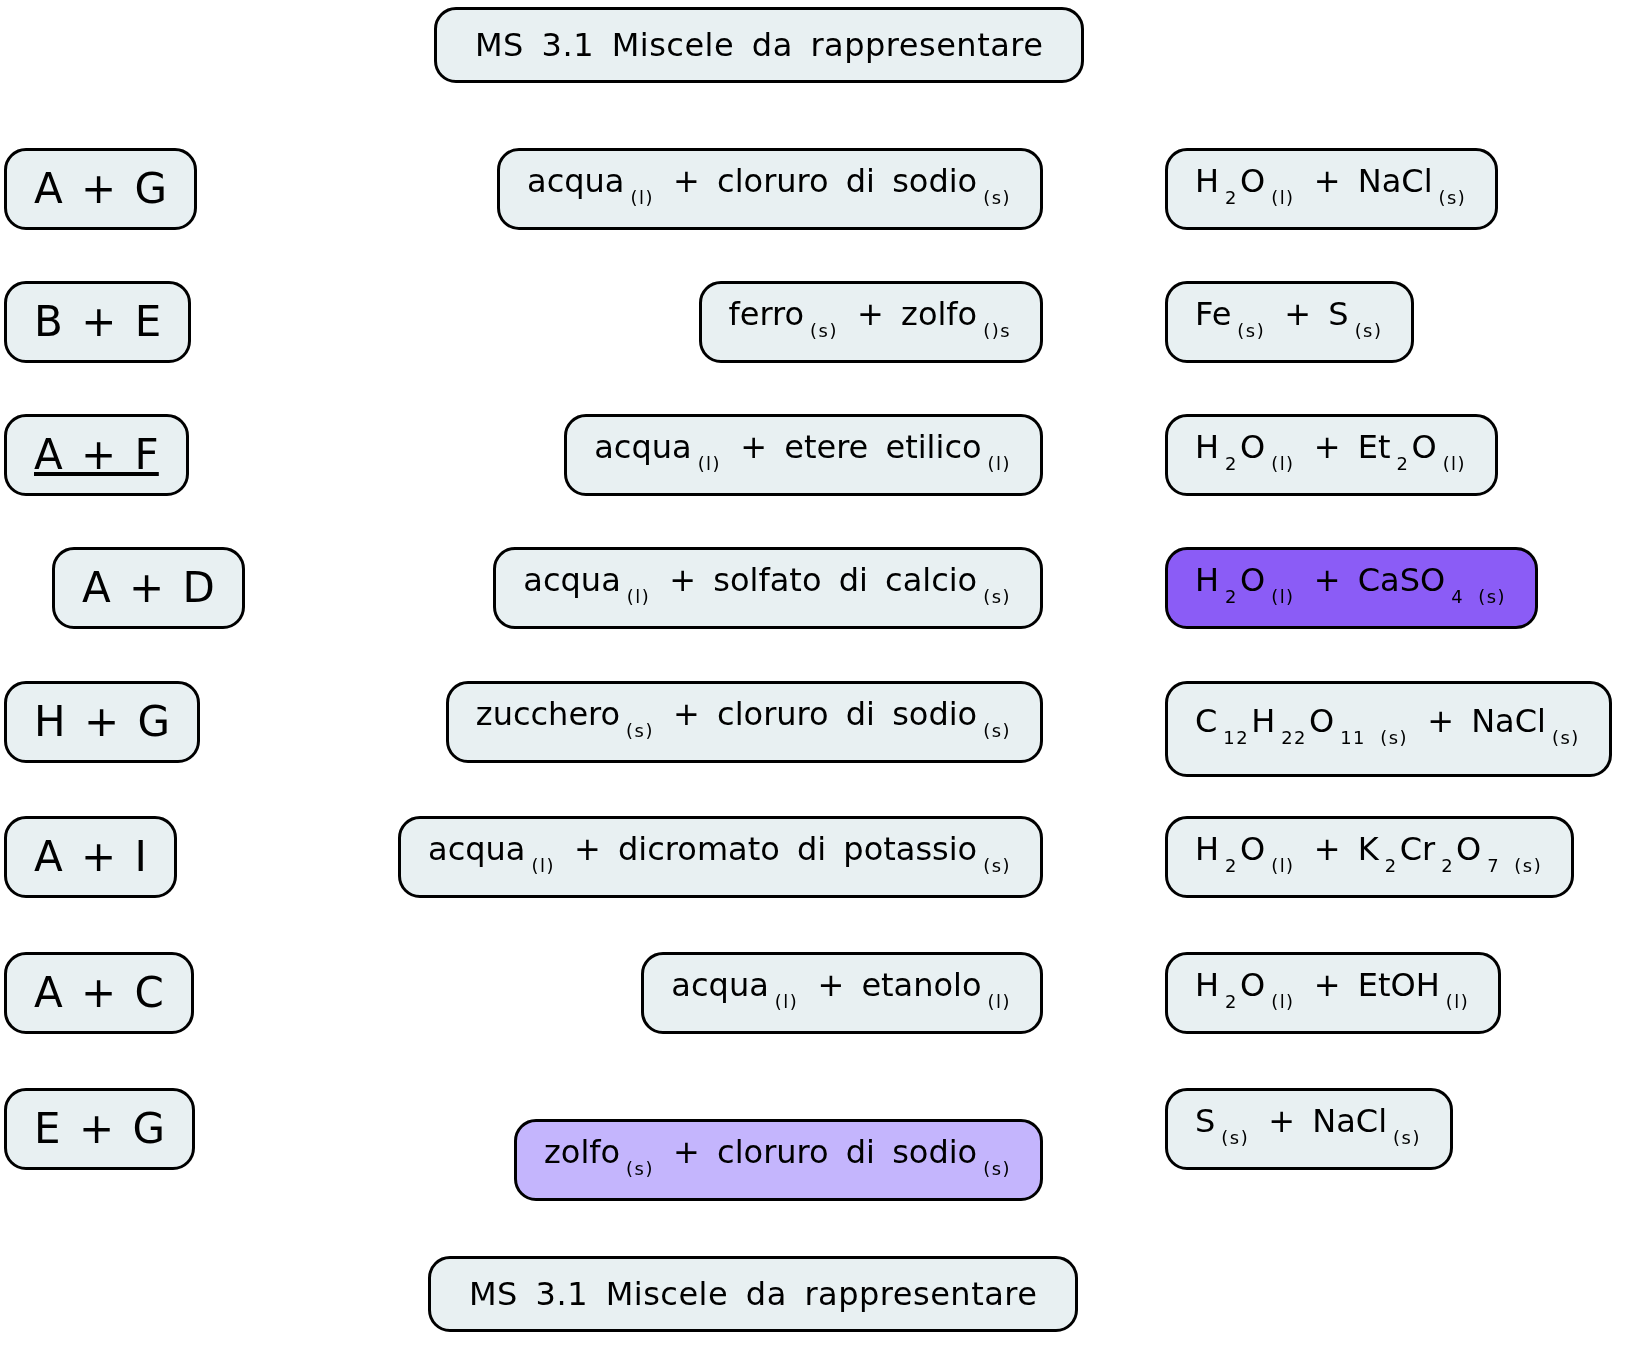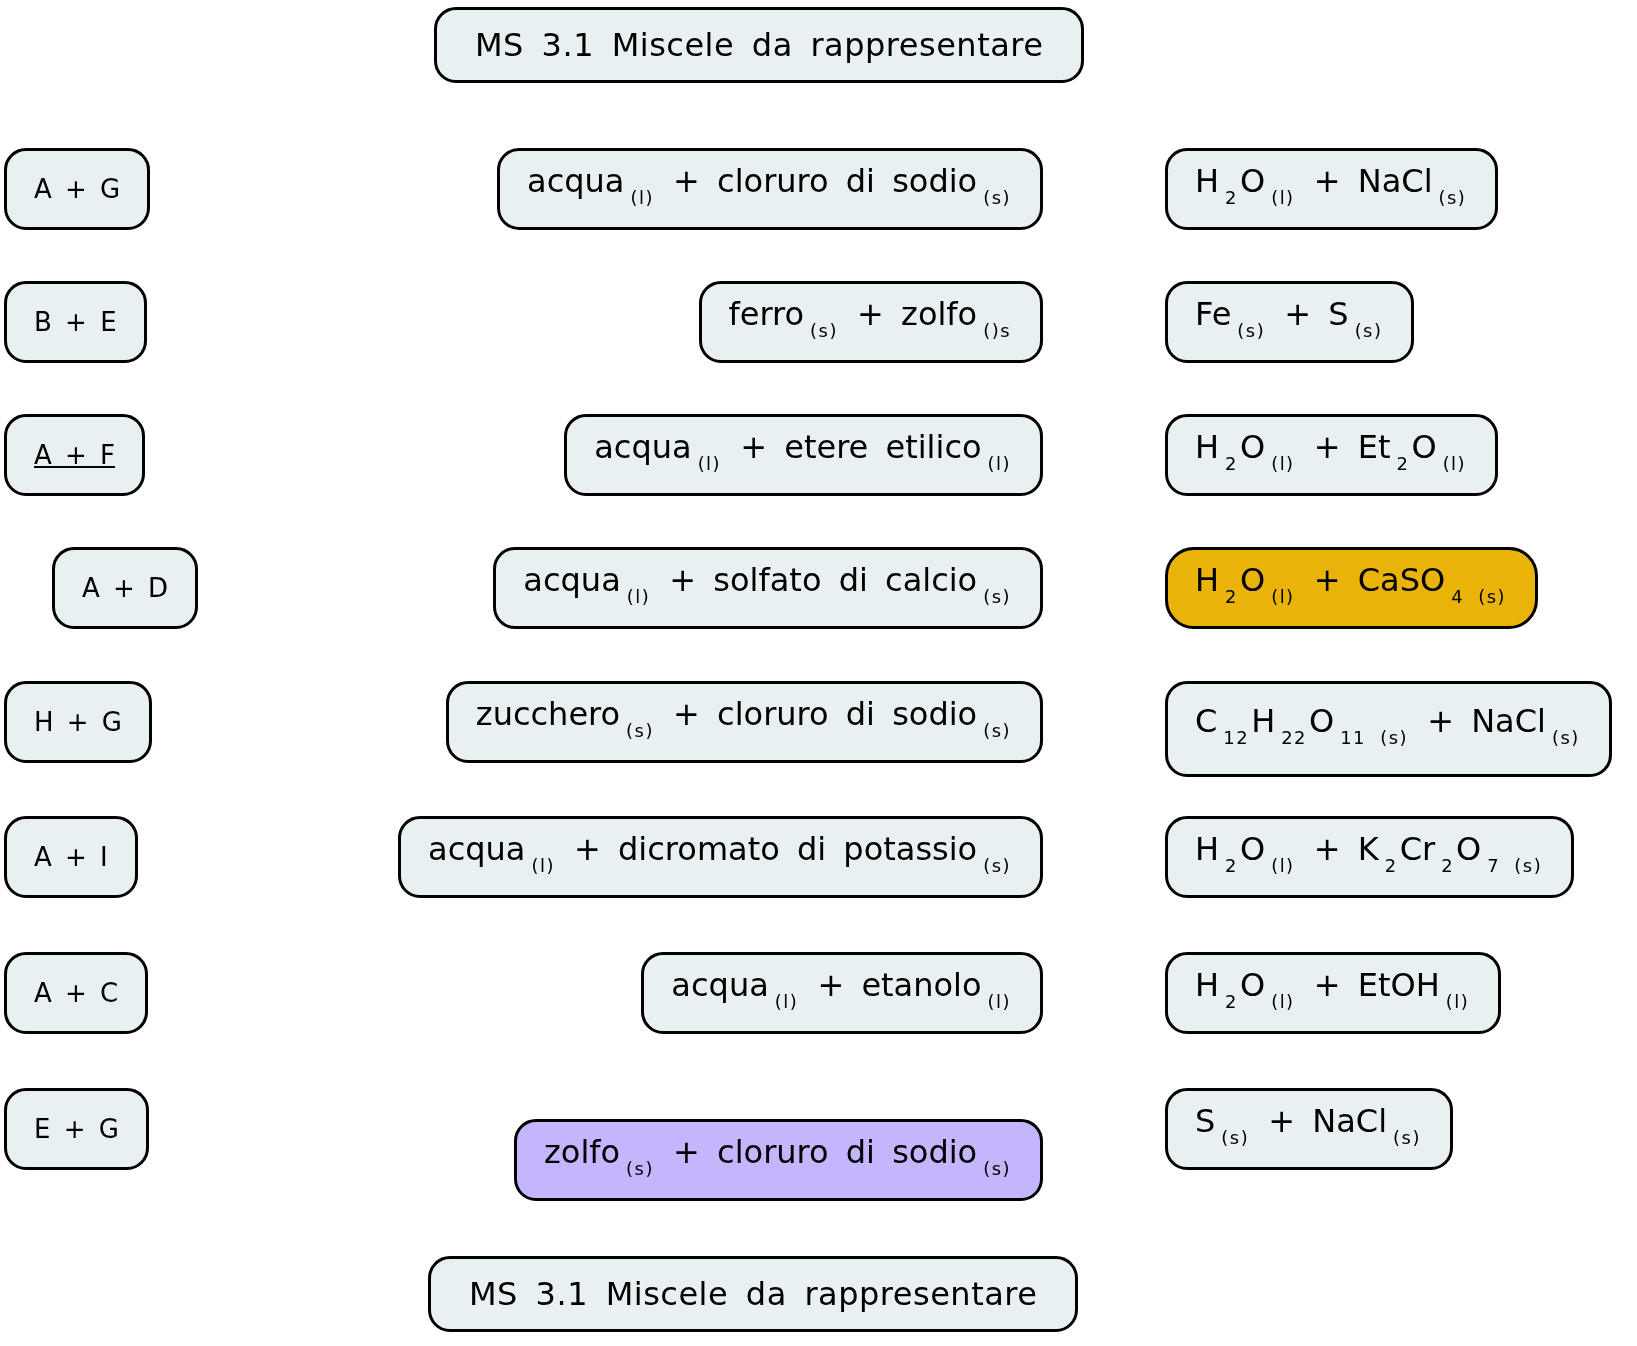--- a/index.html
+++ b/index.html
@@ -25,21 +25,21 @@
     font-size: 32px;
     white-space: nowrap;
     padding: 0 27px;
   }
   .content {
     display: inline-block;
     word-spacing: 7px;
     line-height: 1;
     padding-bottom: 6px; 
   }
-  .code .content { font-size: 26px; word-spacing: 5px; padding-bottom: 0; }
+  .code .content { font-size: 42px; word-spacing: 5px; padding-bottom: 0; }
   .title .content { padding-bottom: 0; letter-spacing: 0.5px; }
   .sub {
     font-size: 0.56em;
     vertical-align: -0.62em;
     margin: 0 2px 0 6px;
     letter-spacing: 1.5px;
   }
   .title { height: 76px; padding: 0 38px; }
   #title-top { left: 434px; top: 7px; }
   #title-bottom { left: 428px; top: 1256px; }
@@ -93,21 +93,21 @@
       </div>
     </div>
 
     <div>
       <div class="box code" style="top: 547px; background: rgb(232, 240, 242); border-color: rgb(0, 0, 0); margin-left: 48px;">
         <span class="content code-text">A + D</span>
       </div>
       <div class="box name" style="top: 547px; background: rgb(232, 240, 242); border-color: rgb(0, 0, 0);">
         <span class="content name-text"><span>acqua</span><span class="sub">(l)</span><span> + solfato di calcio</span><span class="sub">(s)</span></span>
       </div>
-      <div class="box formula" style="top: 547px; background: #eab308; border-color: rgb(0, 0, 0); border-radius: 29px;">
+      <div class="box formula" style="top: 547px; background: #8b5cf6; border-color: rgb(0, 0, 0);">
         <span class="content formula-text"><span>H</span><span class="sub">2</span><span>O</span><span class="sub">(l)</span><span> + CaSO</span><span class="sub">4 (s)</span></span>
       </div>
     </div>
 
     <div>
       <div class="box code" style="top: 681px; background: rgb(232, 240, 242); border-color: rgb(0, 0, 0);">
         <span class="content code-text">H + G</span>
       </div>
       <div class="box name" style="top: 681px; background: rgb(232, 240, 242); border-color: rgb(0, 0, 0);">
         <span class="content name-text"><span>zucchero</span><span class="sub">(s)</span><span> + cloruro di sodio</span><span class="sub">(s)</span></span>

